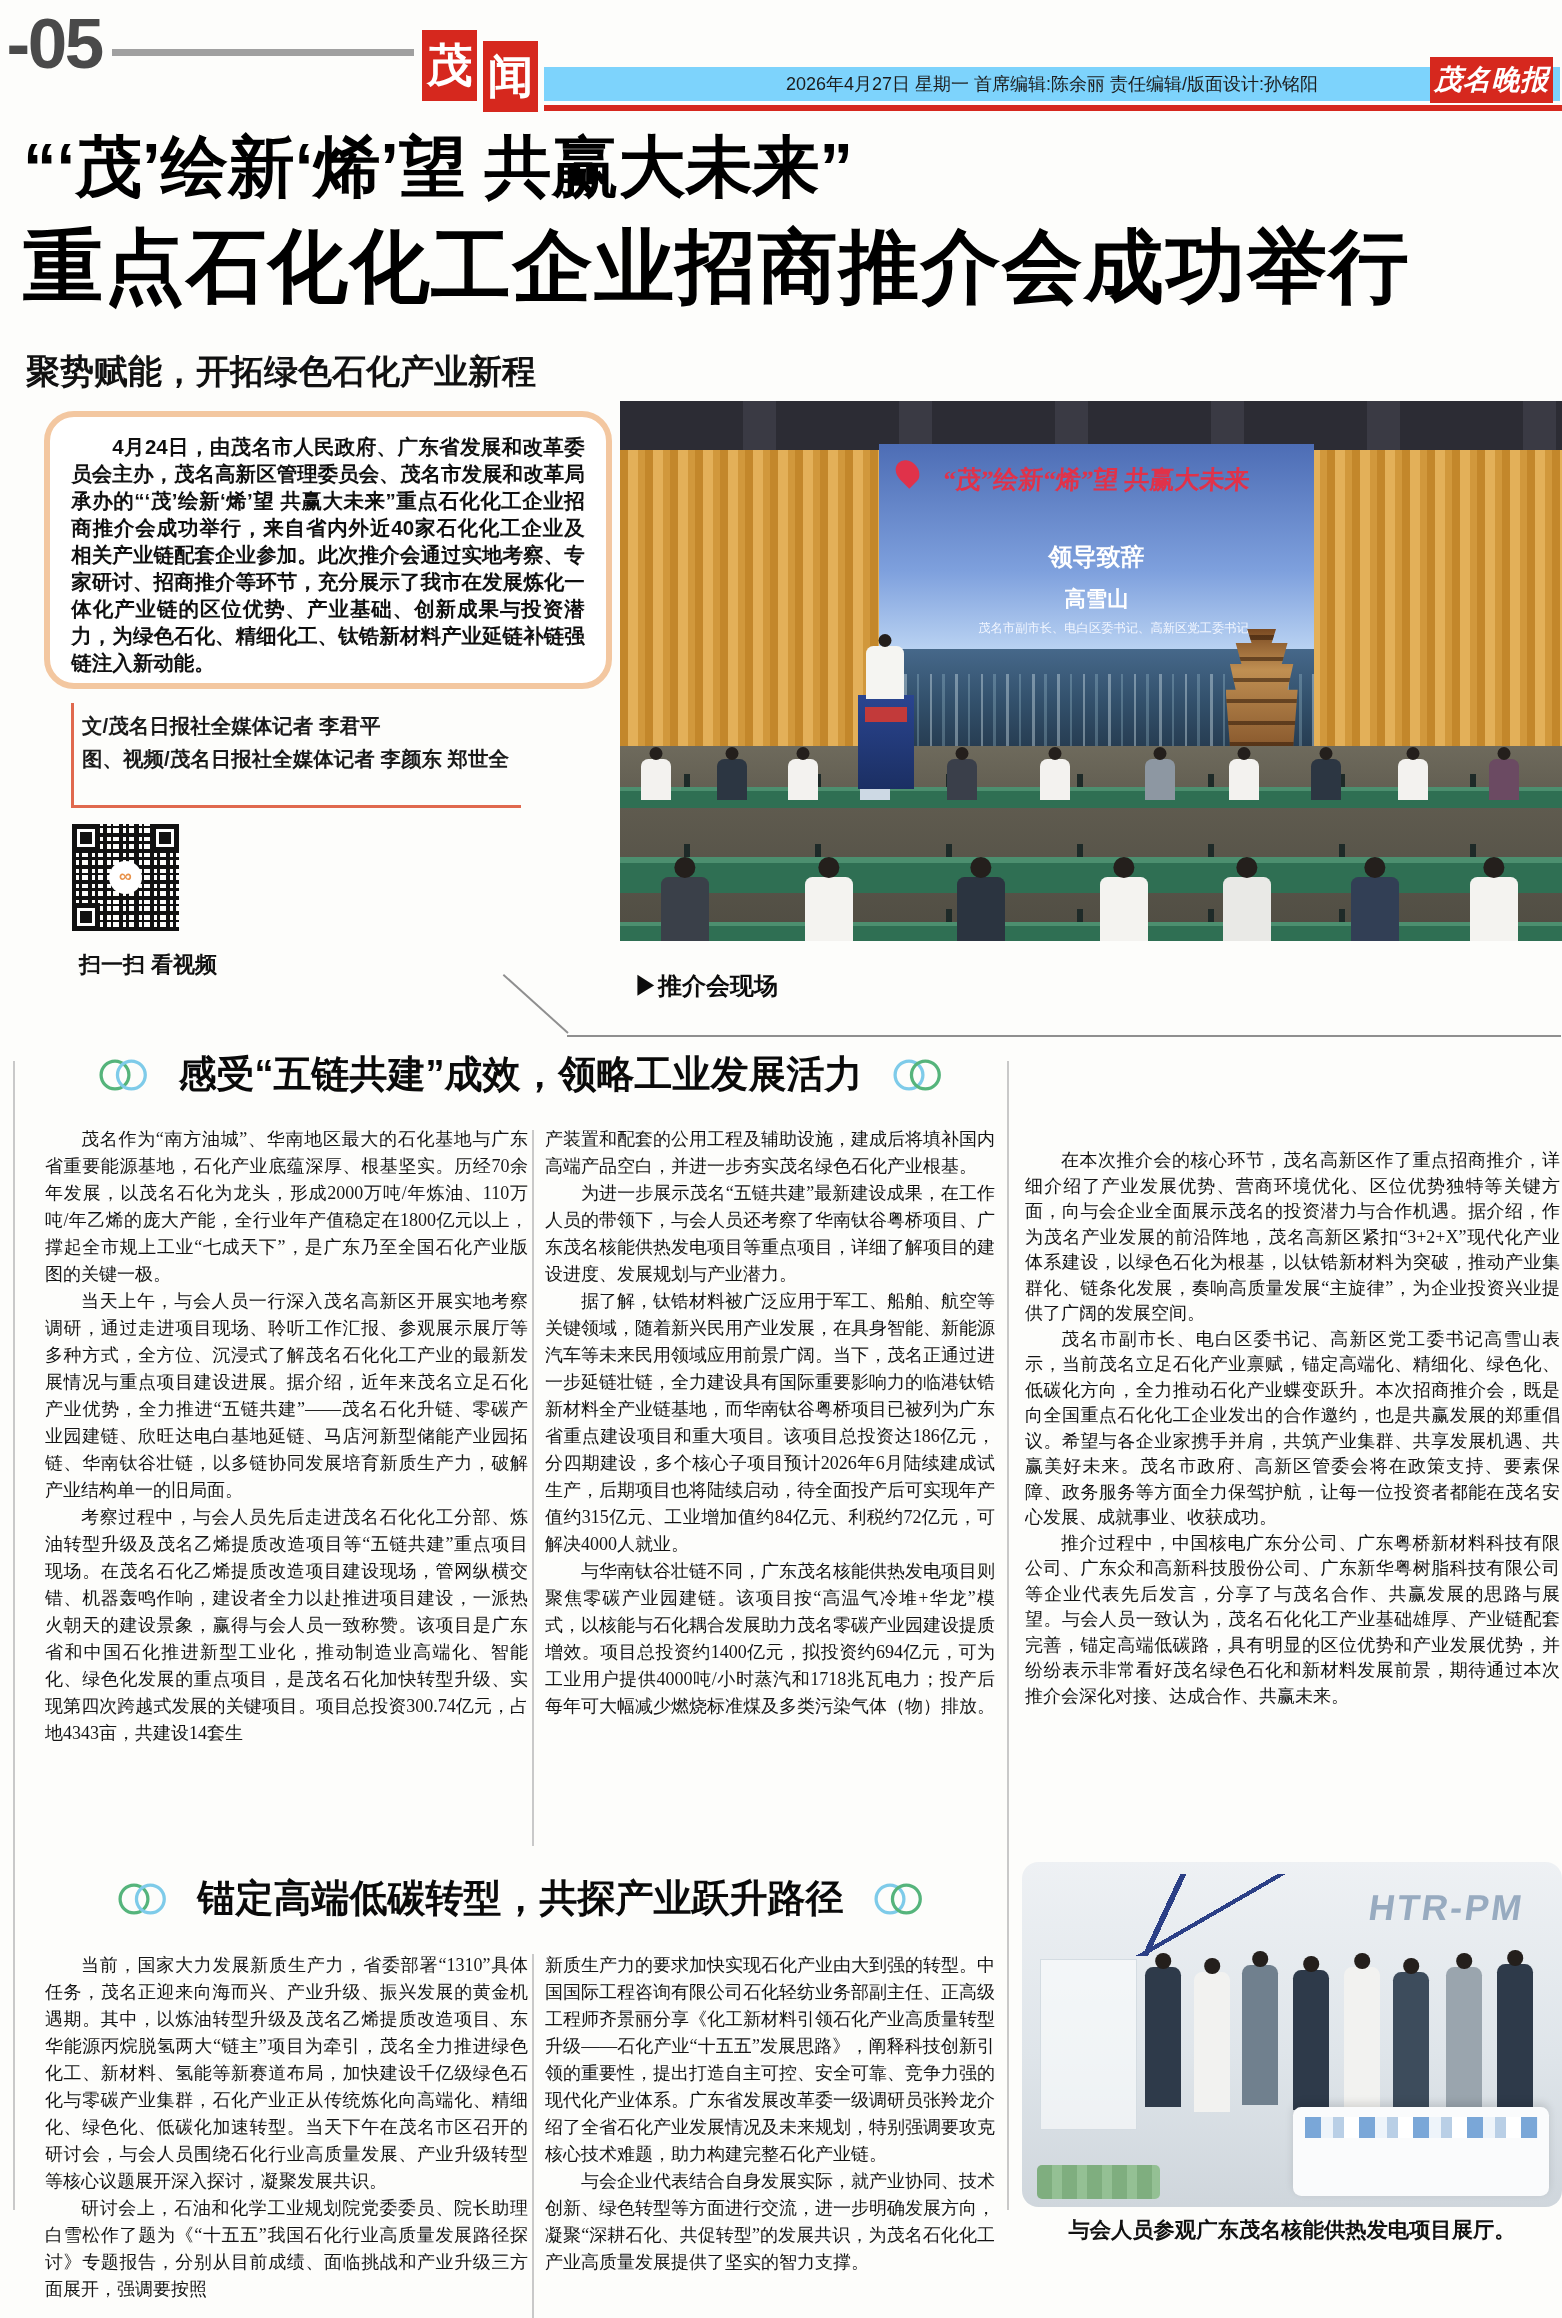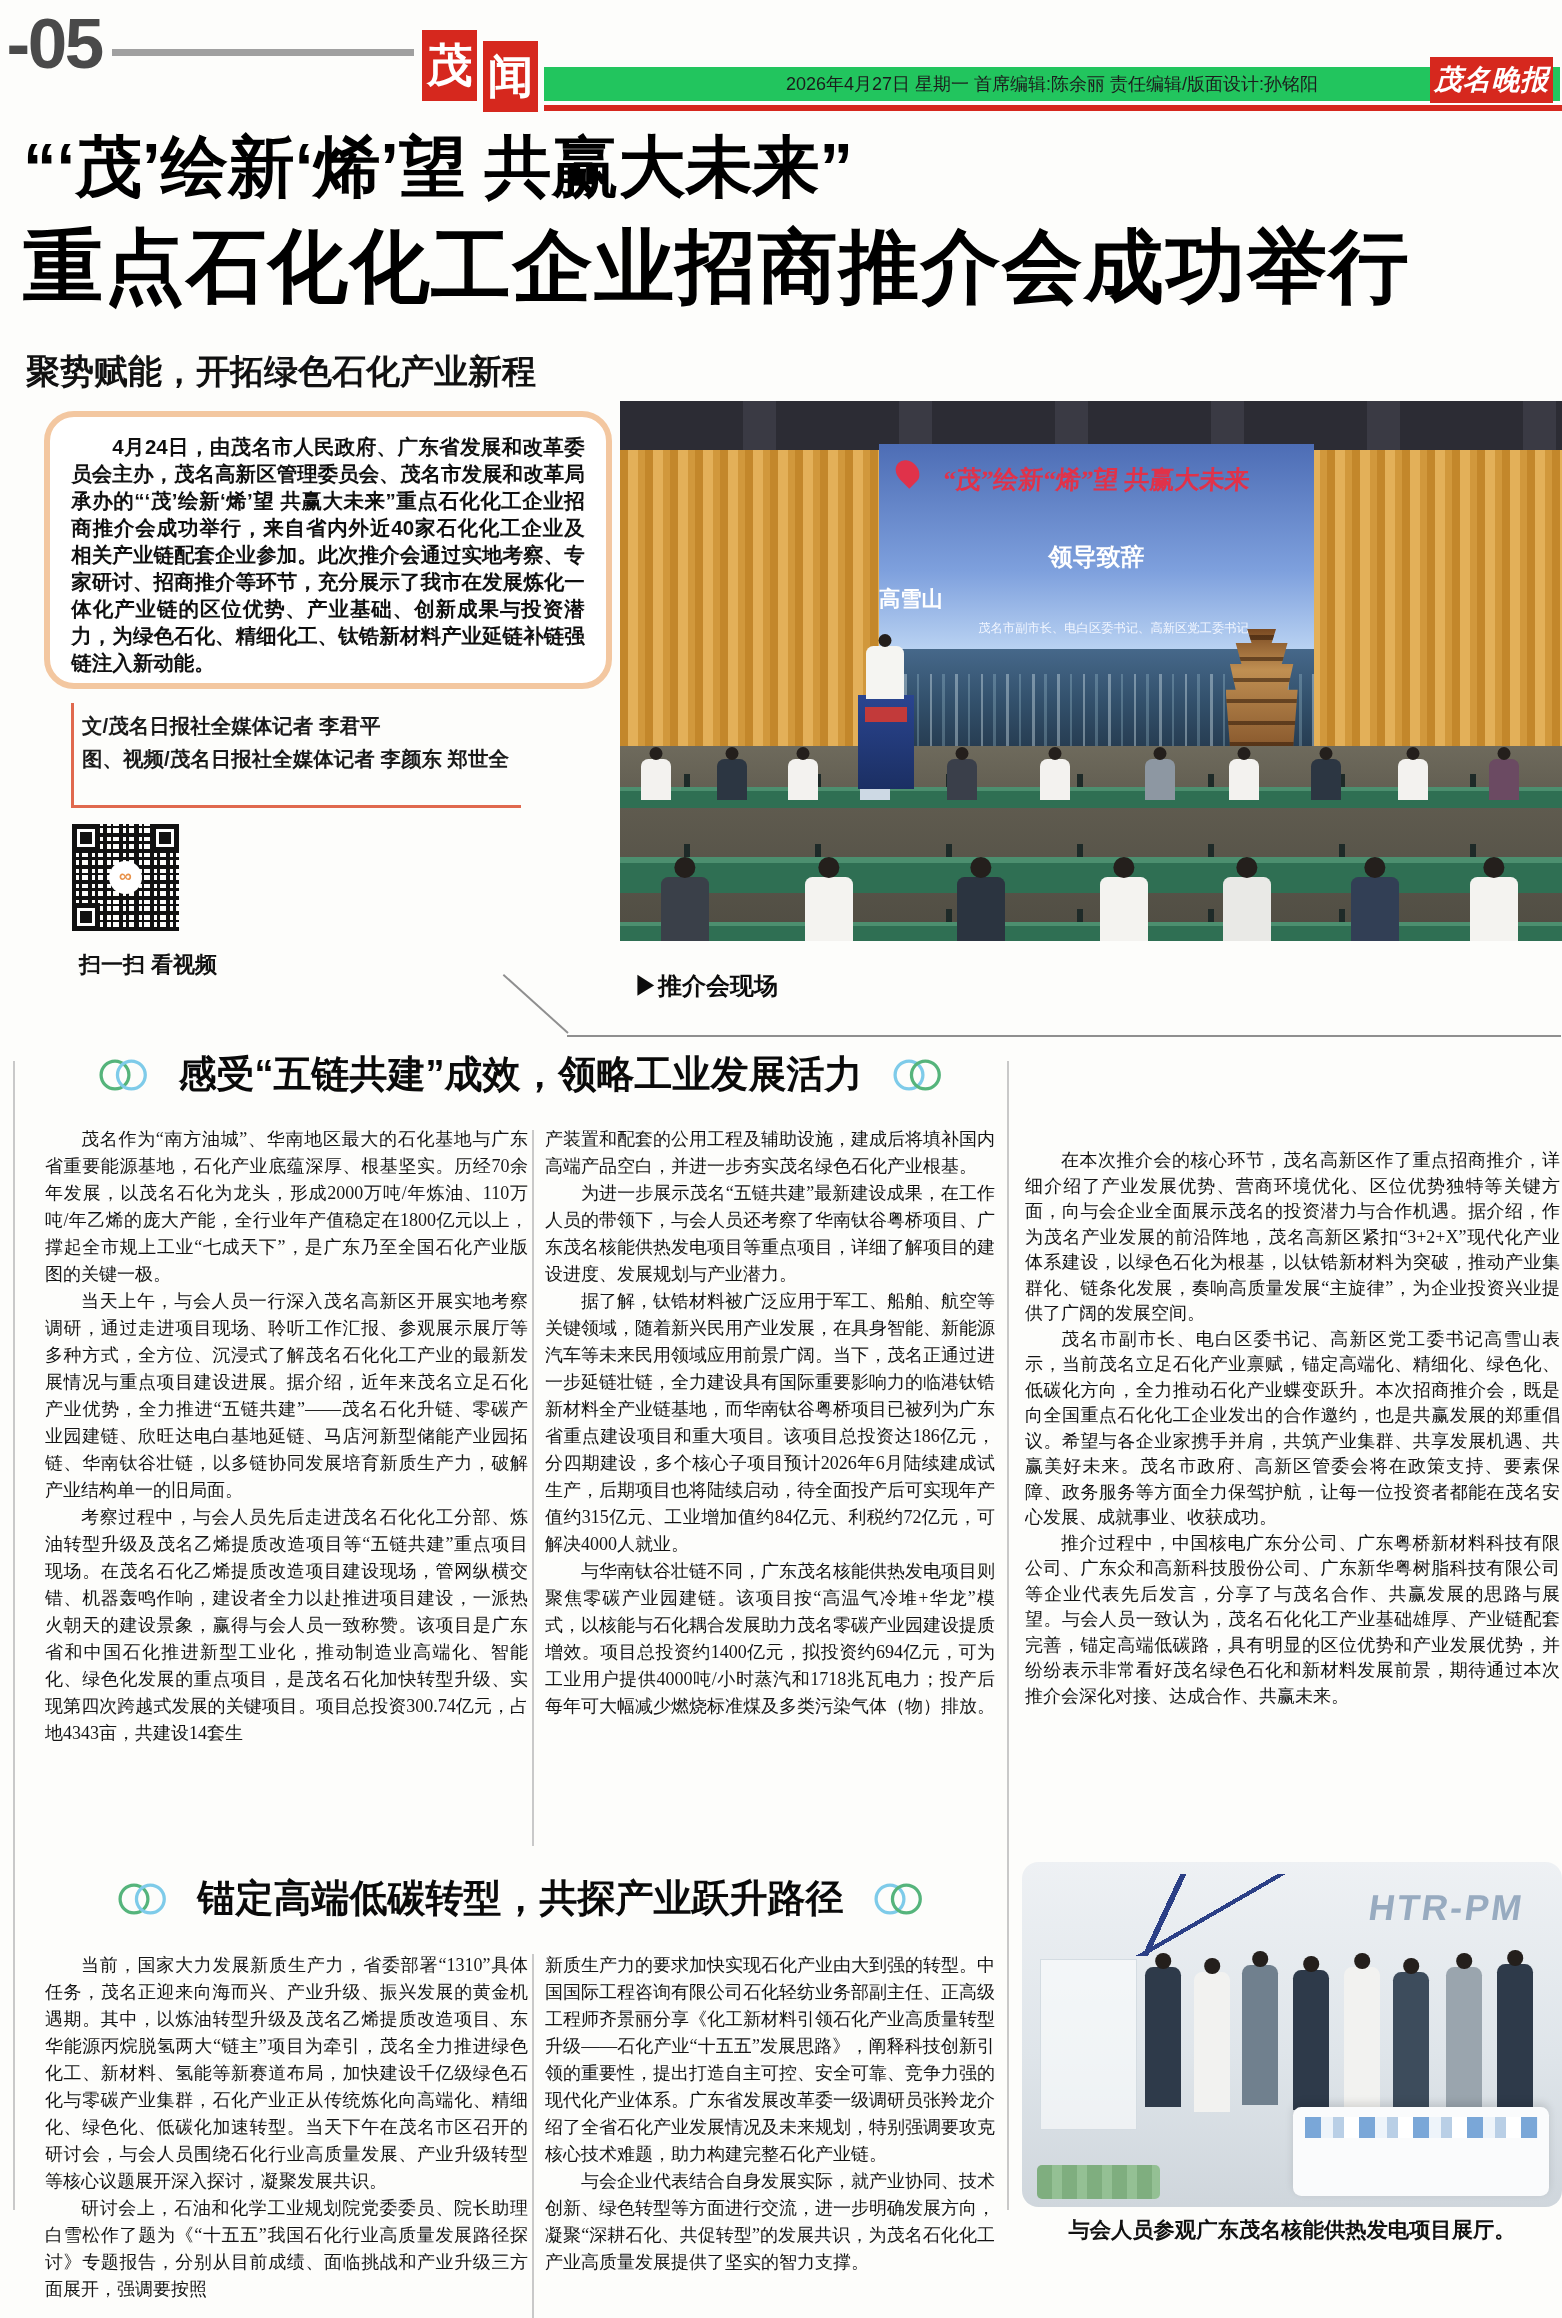--- a/index.html
+++ b/index.html
@@ -7,21 +7,21 @@
         font-family:"Liberation Serif",serif;color:#161616;}
 
   
   .pagenum{position:absolute;left:6.6px;top:8.2px;font:900 71px/1 "Liberation Sans",sans-serif;
            color:#4a4a4a;letter-spacing:-2.5px;}
   .hline{position:absolute;left:112px;top:49px;width:302px;height:7.4px;background:#a0a0a0;}
   .logobox{position:absolute;width:55px;height:71px;background:#d6281e;color:#fff;
            font:900 46px/71px "Liberation Serif",serif;text-align:center;}
   .logo1{left:422px;top:30px;}
   .logo2{left:483px;top:41px;}
-  .datestrip{position:absolute;left:544px;top:67px;width:1016px;height:34px;background:#22c55e;
+  .datestrip{position:absolute;left:544px;top:67px;width:1016px;height:34px;background:#7dd3fc;
              font:500 18px/34px "Liberation Sans",sans-serif;color:#1c1c1c;text-align:center;}
   .masthead{position:absolute;left:1430px;top:57px;width:123px;height:46px;background:#d6281e;
             color:#fff;font:900 28px/46px "Liberation Serif",serif;text-align:center;
             font-style:italic;letter-spacing:0.8px;}
   .redline{position:absolute;left:544px;top:105px;width:1018px;height:5.7px;background:#d6281e;}
 
   
   .hl1{position:absolute;left:23px;top:130px;width:1519px;font:900 67px/1.1 "Liberation Sans",sans-serif;color:#000;}
   .hl2{position:absolute;left:23px;top:223px;width:1535px;font:900 80px/1.1 "Liberation Sans",sans-serif;color:#000;letter-spacing:1.6px;}
   .hlsub{position:absolute;left:26px;top:351px;font:600 34px/1.2 "Liberation Sans",sans-serif;color:#111;}
@@ -56,21 +56,21 @@
   .curL{left:0;width:264px;}
   .curR{right:0;width:261px;}
   .screen{position:absolute;left:259px;top:43px;width:435px;height:302px;z-index:2;
           background:linear-gradient(180deg,#4d6db5 0%,#7ea0dd 42%,#b9d2f2 68%,#c6daf4 100%);}
   .flame{position:absolute;left:18px;top:15px;width:21.3px;height:26px;background:#e0324a;
          border-radius:50% 50% 50% 0;transform:rotate(-45deg);}
   .scr-banner{position:absolute;left:0;top:21.3px;width:100%;text-align:center;
               font:900 25px/1.2 "Liberation Serif",serif;color:#e0324a;transform:skewX(-4deg);}
   .scr-session{position:absolute;left:0;top:99px;width:100%;text-align:center;
                font:900 24px/1.2 "Liberation Sans",sans-serif;color:#fff;}
-  .scr-name{position:absolute;left:0;top:143px;width:100%;text-align:left;
+  .scr-name{position:absolute;left:0;top:143px;width:100%;text-align:center;
             font:700 21.3px/1.2 "Liberation Sans",sans-serif;color:#fff;}
   .scr-title{position:absolute;left:17px;top:177px;width:100%;text-align:center;
              font:500 12.3px/1.2 "Liberation Sans",sans-serif;color:#f2f6ff;}
   .skyline{position:absolute;left:0;bottom:0;width:100%;height:97px;
            background:linear-gradient(180deg,#46688a 0%,#32506b 55%,#273d52 100%);}
   .skyline::before{content:"";position:absolute;left:0;bottom:0;width:100%;height:74%;
            background:repeating-linear-gradient(90deg,rgba(225,240,245,.38) 0 2.5px,transparent 2.5px 12.3px,
                       rgba(190,225,235,.25) 12.3px 15px,transparent 15px 25.5px);}
   .pagoda{position:absolute;right:16.4px;bottom:0;width:72px;height:117px;z-index:3;
           background:repeating-linear-gradient(0deg,rgba(45,22,6,.55) 0 4.1px,transparent 4.1px 21.3px),

